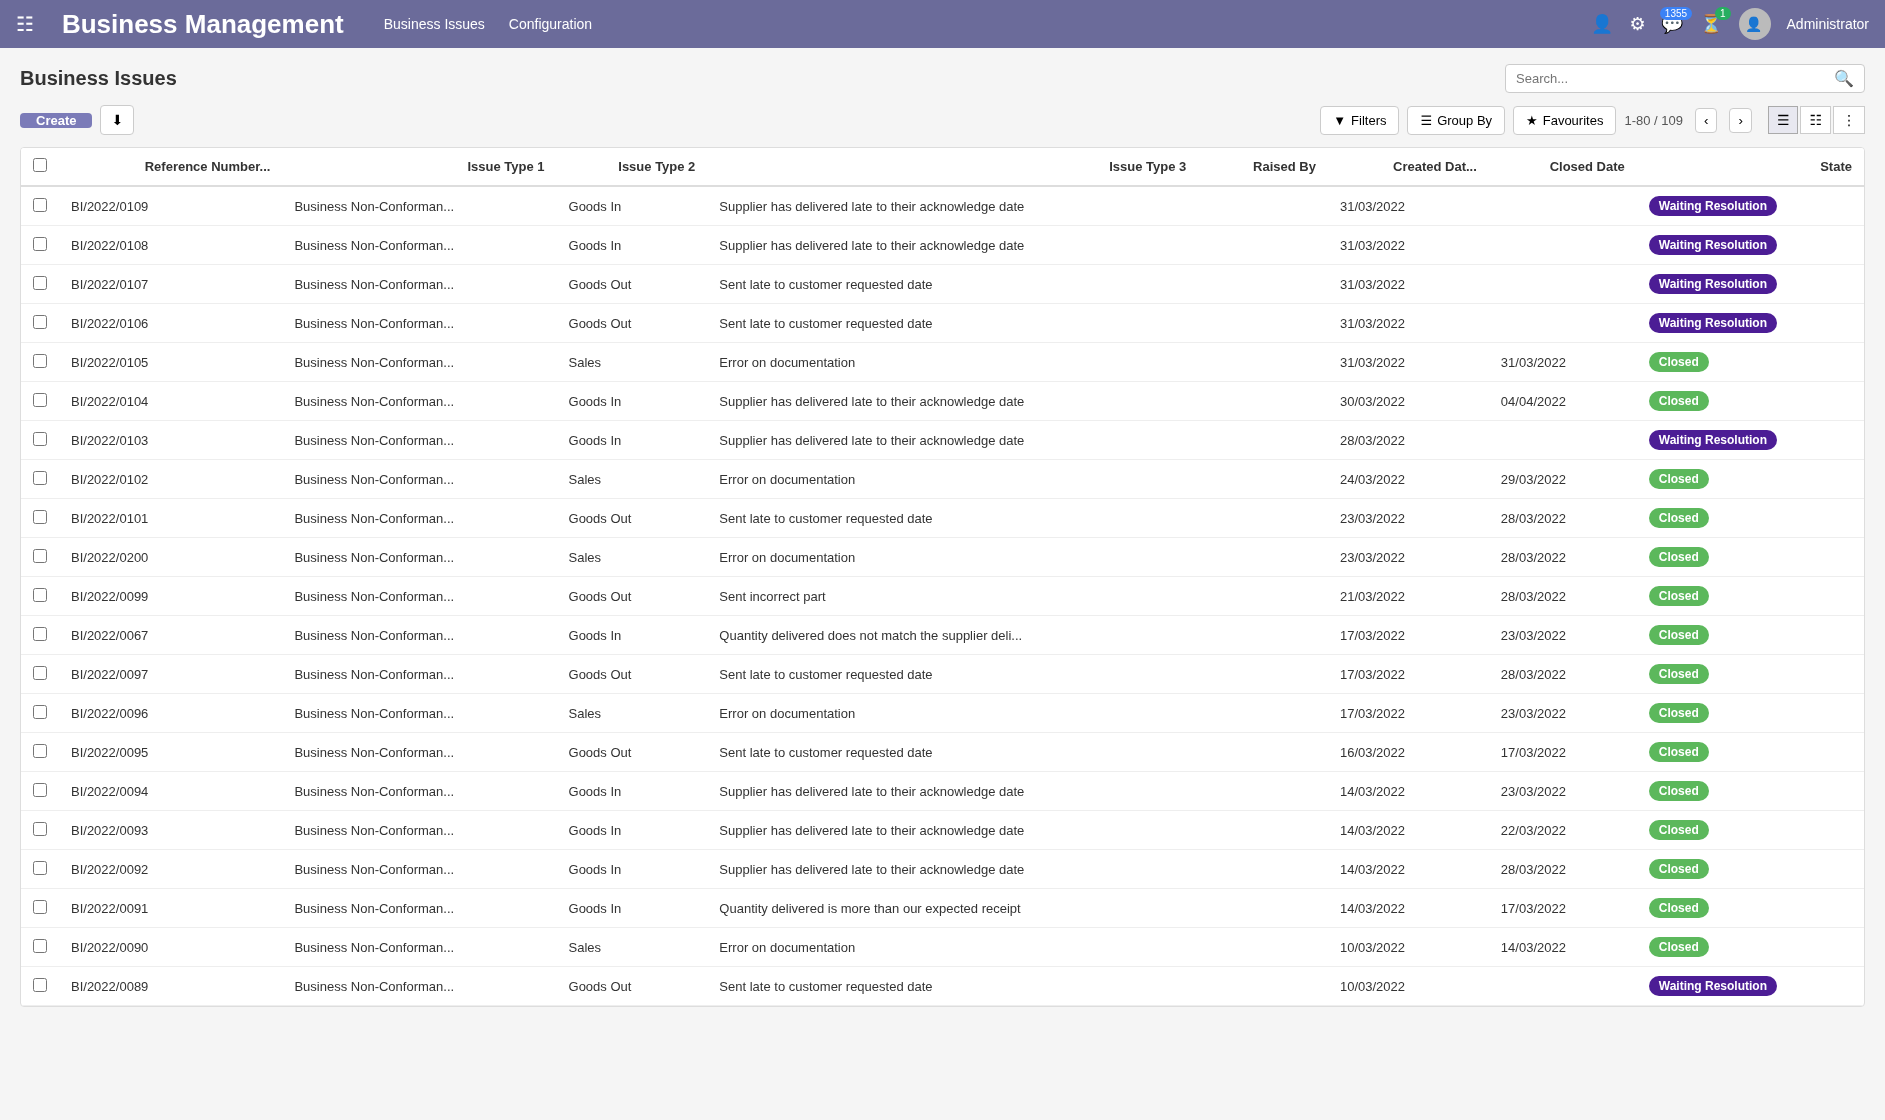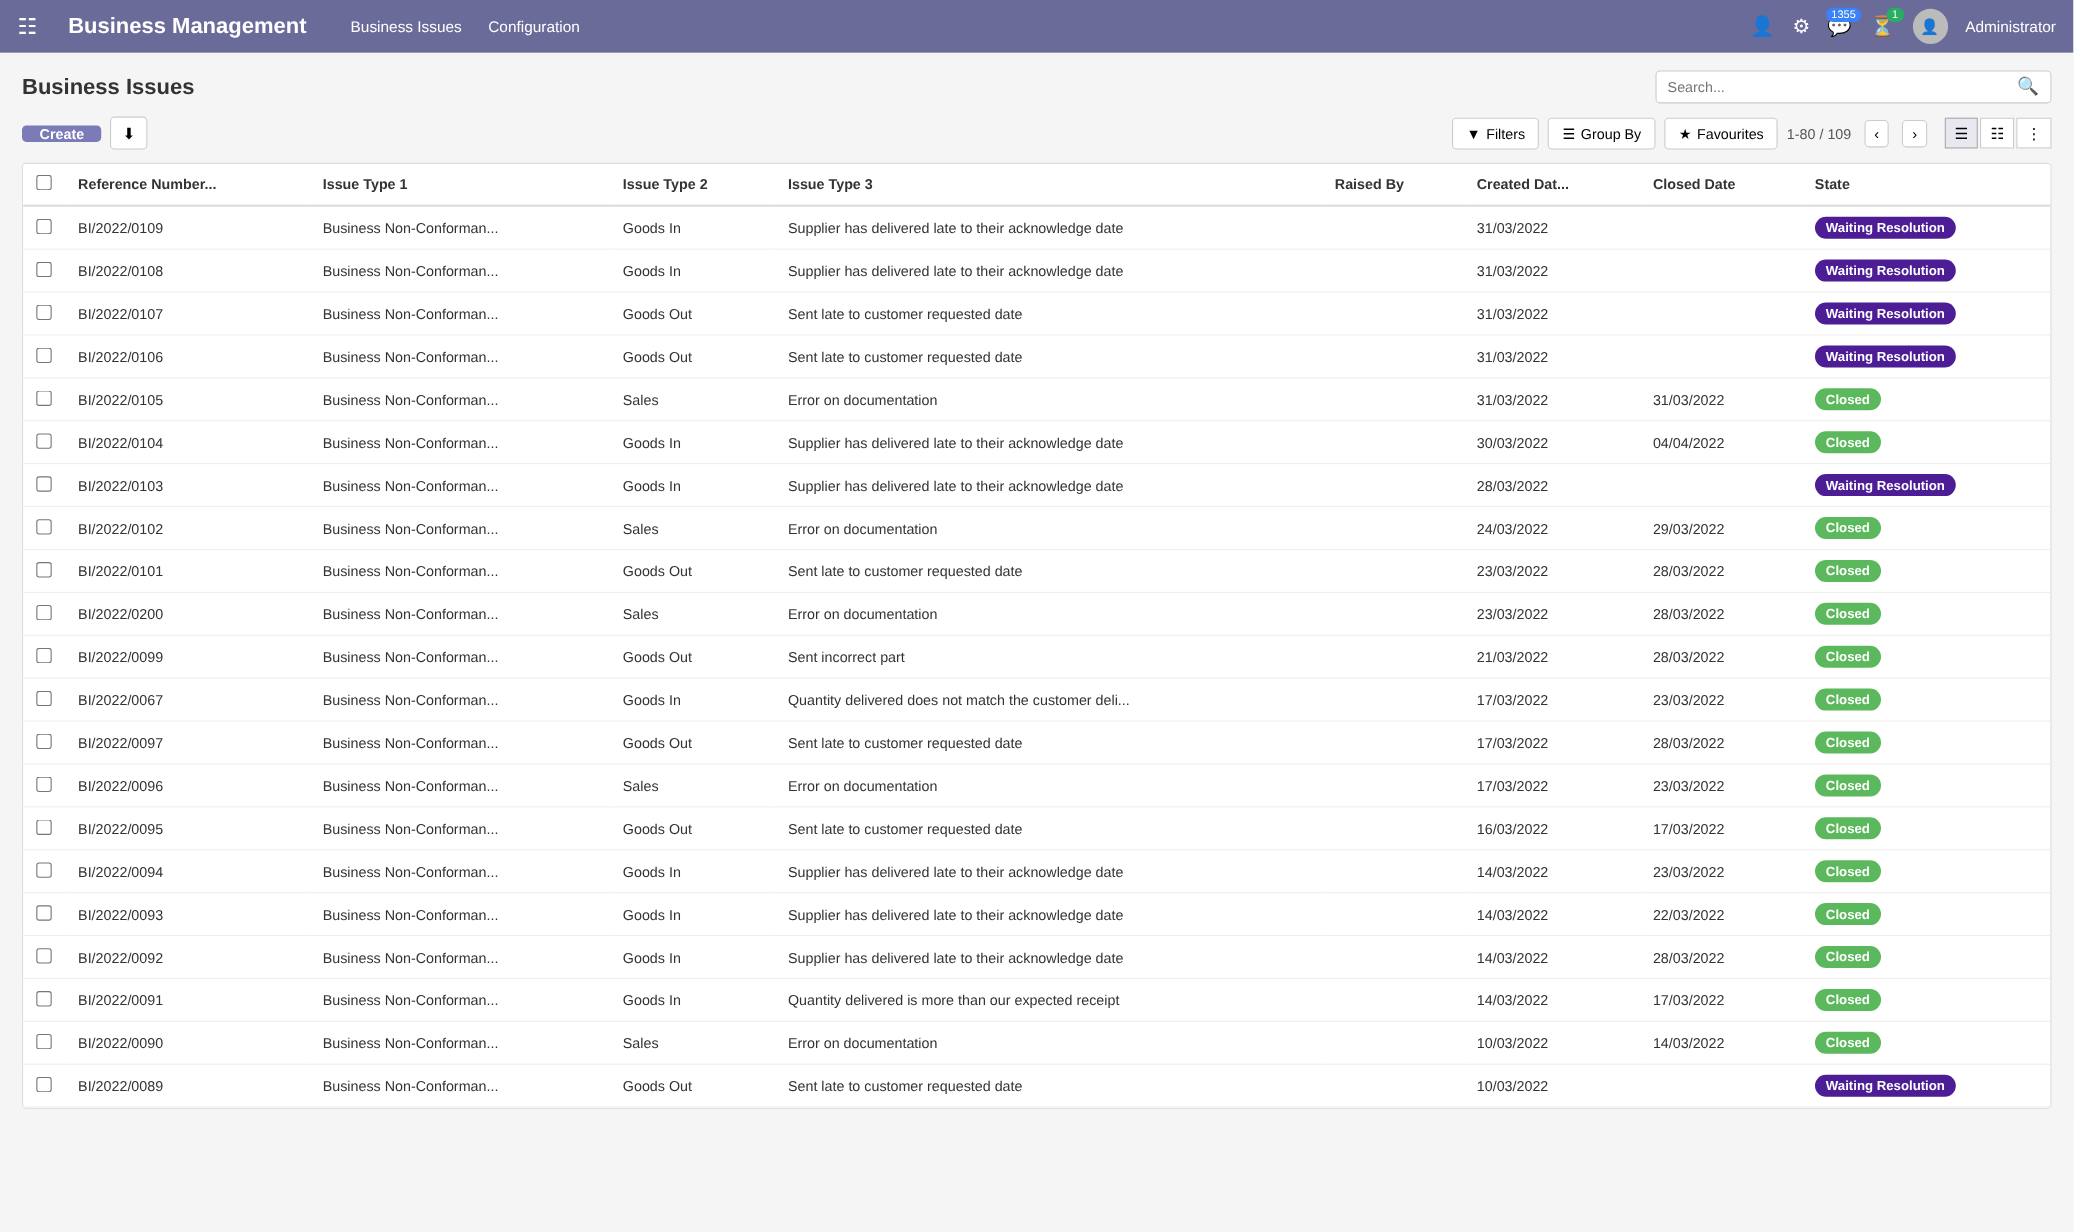--- a/index.html
+++ b/index.html
@@ -9,21 +9,21 @@
     .top-nav {
       background: #6b6b9a;
       color: white;
       display: flex;
       align-items: center;
       padding: 0 16px;
       height: 48px;
       gap: 20px;
     }
     .top-nav .app-title {
-      font-size: 20px;
+      font-size: 26px;
       font-weight: bold;
       margin-left: 8px;
     }
     .top-nav .nav-links {
       display: flex;
       gap: 24px;
       margin-left: 20px;
       flex: 1;
     }
     .top-nav .nav-link {
@@ -190,21 +190,21 @@
     }
     table {
       width: 100%;
       border-collapse: collapse;
       font-size: 13px;
     }
     thead th {
       background: white;
       border-bottom: 2px solid #ddd;
       padding: 10px 12px;
-      text-align: left;
+      text-align: right;
       font-weight: bold;
       color: #333;
       white-space: nowrap;
     }
     thead th:first-child {
       width: 36px;
     }
     tbody tr {
       border-bottom: 1px solid #eee;
     }
@@ -490,21 +490,21 @@
       <span class="state-badge state-closed">Closed</span>
     </td>
   </tr>
           <tr>
     <td class="checkbox-cell">
       <input type="checkbox" style="">
     </td>
     <td>BI/2022/0067</td>
     <td>Business Non-Conforman...</td>
     <td>Goods In</td>
-    <td>Quantity delivered does not match the customer deli...</td>
+    <td>Quantity delivered does not match the supplier deli...</td>
     <td></td>
     <td>17/03/2022</td>
     <td>23/03/2022</td>
     <td>
       <span class="state-badge state-closed">Closed</span>
     </td>
   </tr>
           <tr>
     <td class="checkbox-cell">
       <input type="checkbox" style="">

